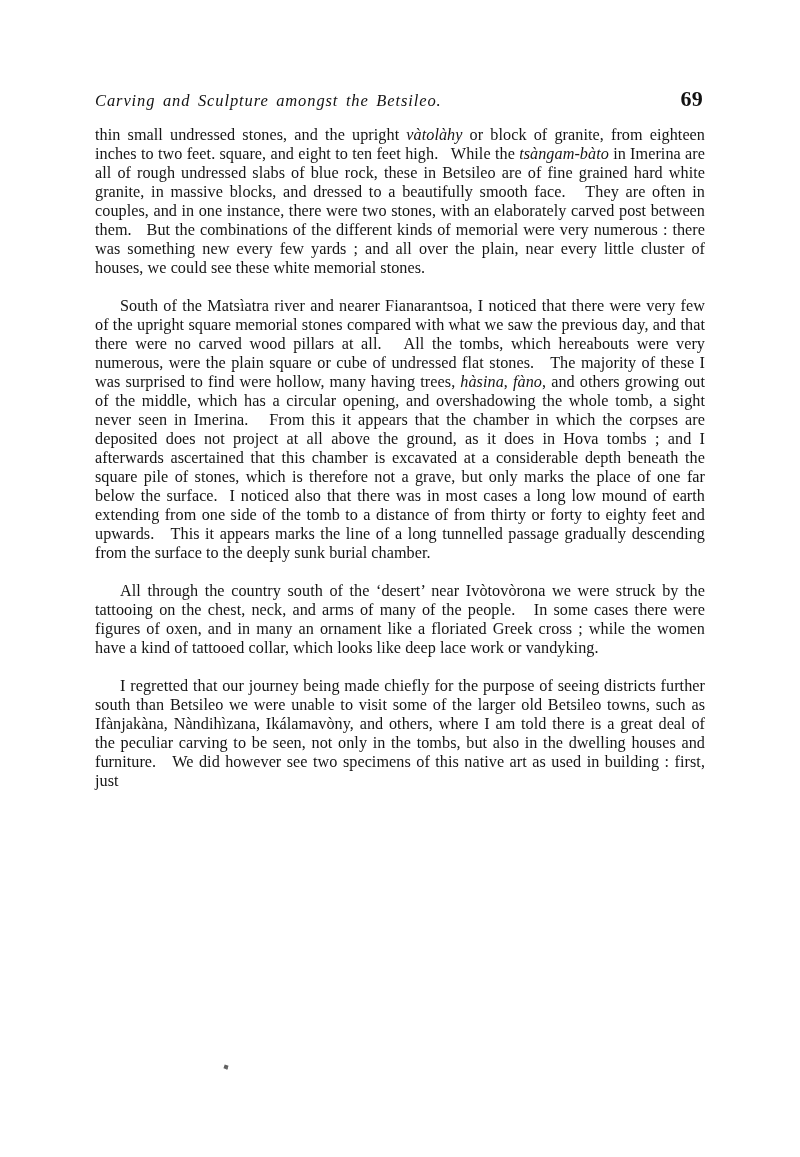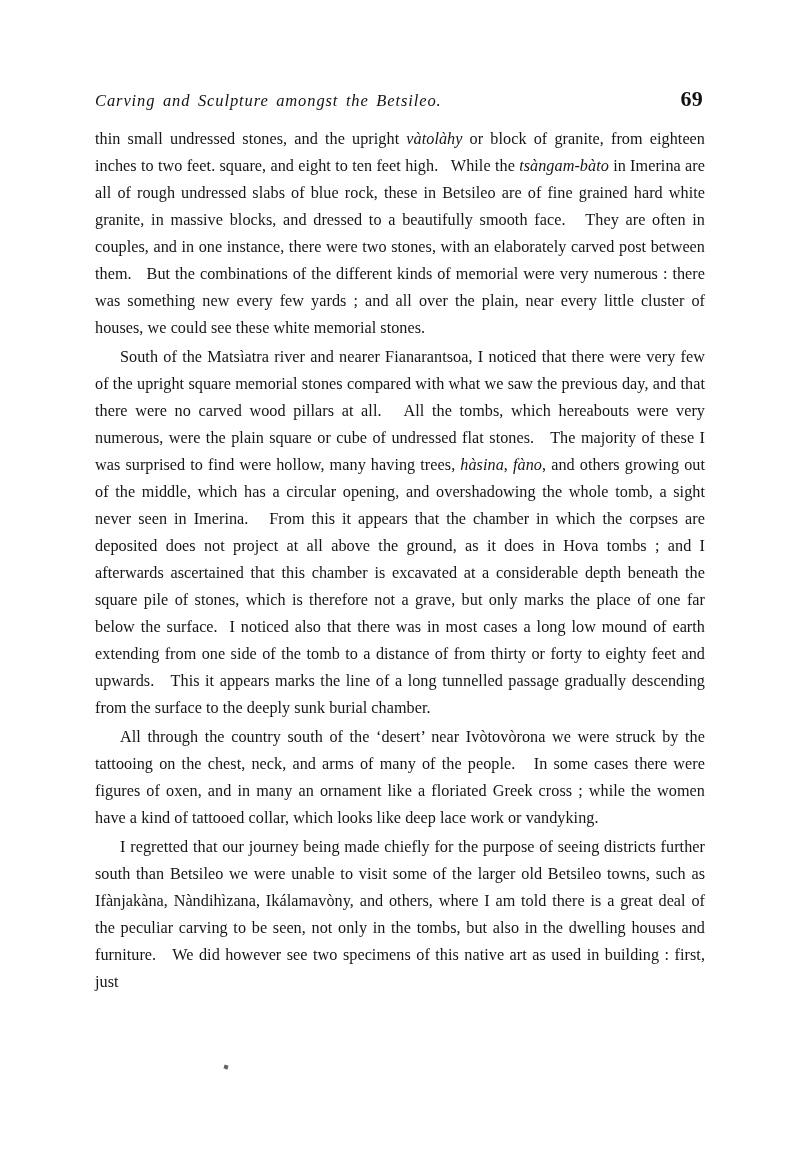--- a/index.html
+++ b/index.html
@@ -56,29 +56,29 @@
   .textblock {
     position: absolute;
     left: 95px;
     top: 126px;
     width: 610px;
   }
 
   p.para {
     margin: 0;
     font-size: 16.2px;
-    line-height: 27px;
+    line-height: 19px;
     text-align: justify;
     text-justify: inter-word;
     color: #151515;
     letter-spacing: 0.05px;
     hyphens: none;
   }
   p.para + p.para {
-    margin-top: 2px;
+    margin-top: 19px;
   }
   p.indent {
     text-indent: 25px;
   }
   
   p.para:last-child {
     margin-bottom: 0;
   }
 
   i.native {

